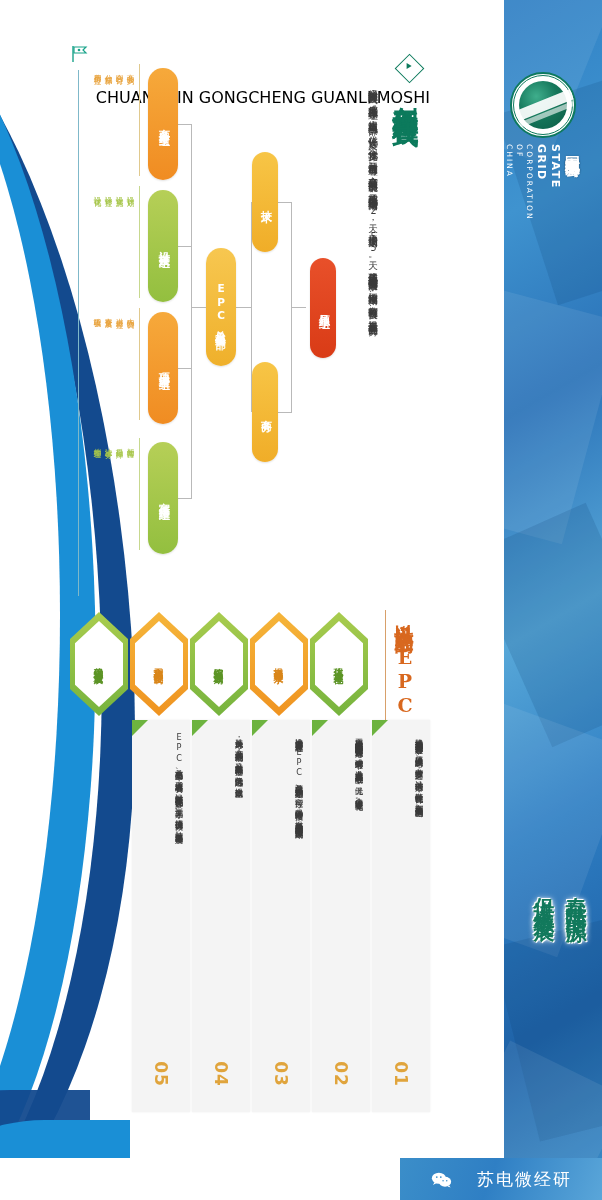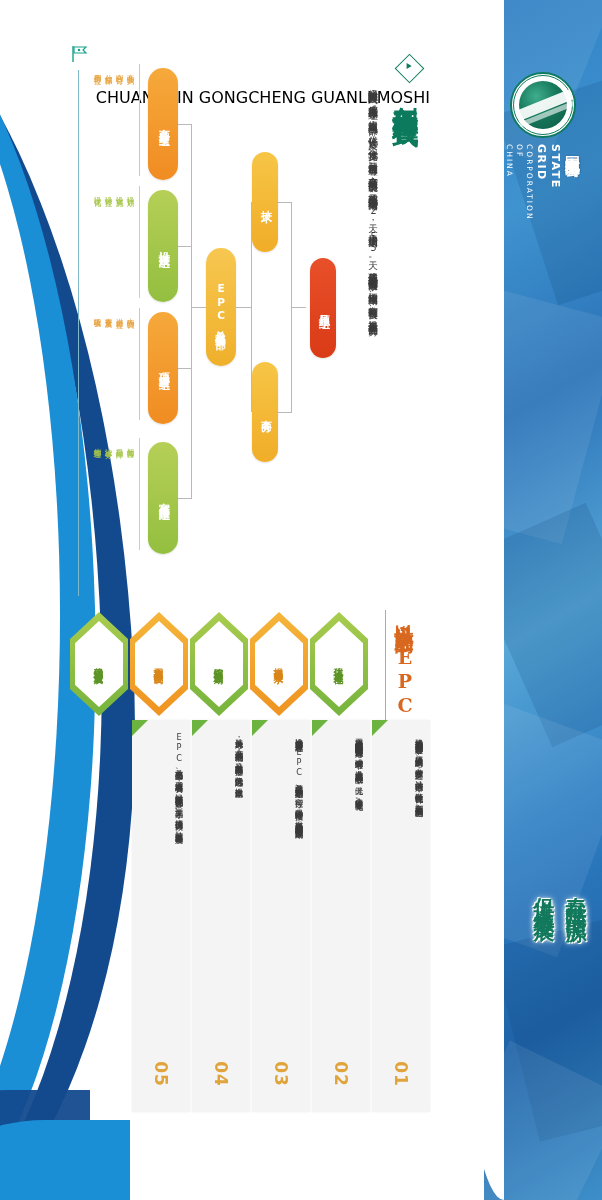--- a/index.html
+++ b/index.html
@@ -354,14 +354,28 @@
           </div>
         </div>
       <div class="card" style="top:108px;">
         <div class="corner"></div>
         <div class="body">EPC总承包商更加全面、深入了解项目各项资料，设计时统筹考虑系统优化设计方案、施工工艺水平、措施项目设计因素，从技术层面上保证工程质量。</div>
         <div class="num">05</div>
       </div>
     </div>
   </div>
 
+  <div id="footer">
+    <div class="bar"></div>
+    <svg class="wx" viewBox="0 0 24 20">
+      <ellipse cx="9" cy="8" rx="8" ry="6.4" fill="#ffffff"></ellipse>
+      <path d="M4 12.5 L2.2 15.6 L6 13.8 Z" fill="#ffffff"></path>
+      <ellipse cx="16" cy="12" rx="7" ry="5.6" fill="#ffffff"></ellipse>
+      <path d="M20.5 16 L22.4 18.6 L19 17.3 Z" fill="#ffffff"></path>
+      <circle cx="6.6" cy="6.6" r="1" fill="#3b8ec9"></circle>
+      <circle cx="11.2" cy="6.6" r="1" fill="#3b8ec9"></circle>
+      <circle cx="13.8" cy="10.8" r=".85" fill="#3b8ec9"></circle>
+      <circle cx="18" cy="10.8" r=".85" fill="#3b8ec9"></circle>
+    </svg>
+    <div class="ftxt">苏电微经研</div>
+  </div>
 
 </div>
 
 </body></html>

